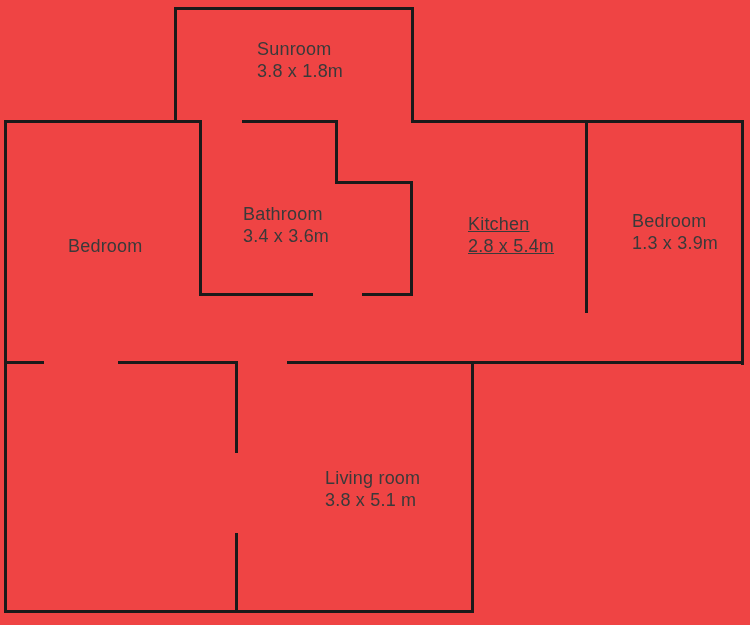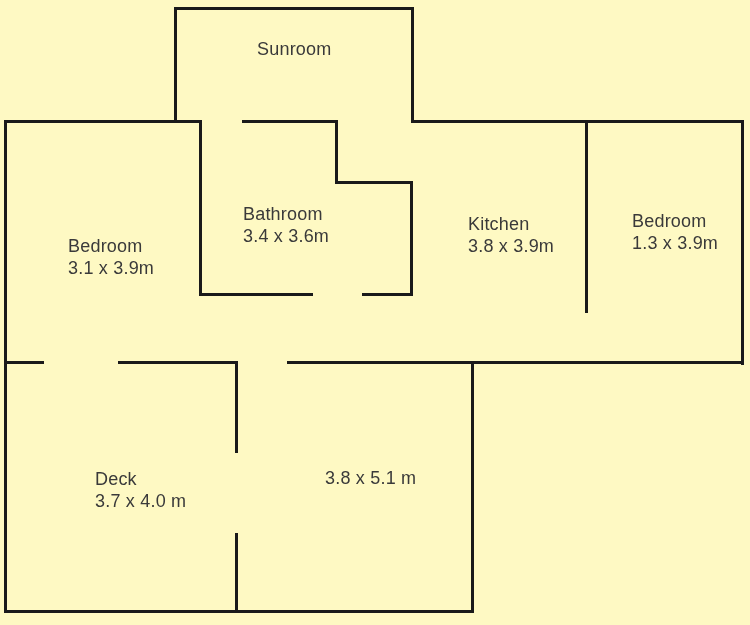--- a/index.html
+++ b/index.html
@@ -24,21 +24,21 @@
     font-size: 18px;
     line-height: 22px;
     letter-spacing: 0.2px;
     color: #3a3a3a;
     white-space: nowrap;
   }
 </style>
 </head>
 <body>
 
-<div class="plan" style="background: #fef9c3; color: rgb(58, 58, 58);">
+<div class="plan" style="background: #ef4444; color: rgb(58, 58, 58);">
     <div class="wall" style="left: 174px; top: 7px; width: 240px; height: 3px; background: rgb(26, 26, 26);"></div>
     <div class="wall" style="left: 174px; top: 7px; width: 3px; height: 116px; background: rgb(26, 26, 26);"></div>
     <div class="wall" style="left: 411px; top: 7px; width: 3px; height: 116px; background: rgb(26, 26, 26);"></div>
     <div class="wall" style="left: 4px; top: 120px; width: 198px; height: 3px; background: rgb(26, 26, 26);"></div>
     <div class="wall" style="left: 242px; top: 120px; width: 96px; height: 3px; background: rgb(26, 26, 26);"></div>
     <div class="wall" style="left: 335px; top: 120px; width: 3px; height: 64px; background: rgb(26, 26, 26);"></div>
     <div class="wall" style="left: 335px; top: 181px; width: 78px; height: 3px; background: rgb(26, 26, 26);"></div>
     <div class="wall" style="left: 411px; top: 120px; width: 333px; height: 3px; background: rgb(26, 26, 26);"></div>
     <div class="wall" style="left: 4px; top: 120px; width: 3px; height: 493px; background: rgb(26, 26, 26);"></div>
     <div class="wall" style="left: 741px; top: 120px; width: 3px; height: 245px; background: rgb(26, 26, 26);"></div>
@@ -49,37 +49,34 @@
     <div class="wall" style="left: 585px; top: 122px; width: 3px; height: 191px; background: rgb(26, 26, 26);"></div>
     <div class="wall" style="left: 4px; top: 361px; width: 40px; height: 3px; background: rgb(26, 26, 26);"></div>
     <div class="wall" style="left: 118px; top: 361px; width: 120px; height: 3px; background: rgb(26, 26, 26);"></div>
     <div class="wall" style="left: 287px; top: 361px; width: 457px; height: 3px; background: rgb(26, 26, 26);"></div>
     <div class="wall" style="left: 235px; top: 361px; width: 3px; height: 92px; background: rgb(26, 26, 26);"></div>
     <div class="wall" style="left: 235px; top: 533px; width: 3px; height: 80px; background: rgb(26, 26, 26);"></div>
     <div class="wall" style="left: 471px; top: 361px; width: 3px; height: 252px; background: rgb(26, 26, 26);"></div>
     <div class="wall" style="left: 4px; top: 610px; width: 470px; height: 3px; background: rgb(26, 26, 26);"></div>
     <div class="room-label" style="left: 257px; top: 38px;">
       <div>Sunroom</div>
+      <div>3.8 x 1.8m</div>
     </div>
     <div class="room-label" style="left: 68px; top: 235px;">
       <div>Bedroom</div>
-      <div>3.1 x 3.9m</div>
     </div>
     <div class="room-label" style="left: 243px; top: 203px;">
       <div>Bathroom</div>
       <div>3.4 x 3.6m</div>
     </div>
-    <div class="room-label" style="left: 468px; top: 213px;">
+    <div class="room-label" style="left: 468px; top: 213px; text-decoration: underline;">
       <div>Kitchen</div>
-      <div>3.8 x 3.9m</div>
+      <div>2.8 x 5.4m</div>
     </div>
     <div class="room-label" style="left: 632px; top: 210px;">
       <div>Bedroom</div>
       <div>1.3 x 3.9m</div>
     </div>
-    <div class="room-label" style="left: 95px; top: 468px;">
-      <div>Deck</div>
-      <div>3.7 x 4.0 m</div>
-    </div>
     <div class="room-label" style="left: 325px; top: 467px;">
+      <div>Living room</div>
       <div>3.8 x 5.1 m</div>
     </div>
   </div>
 
 </body></html>

